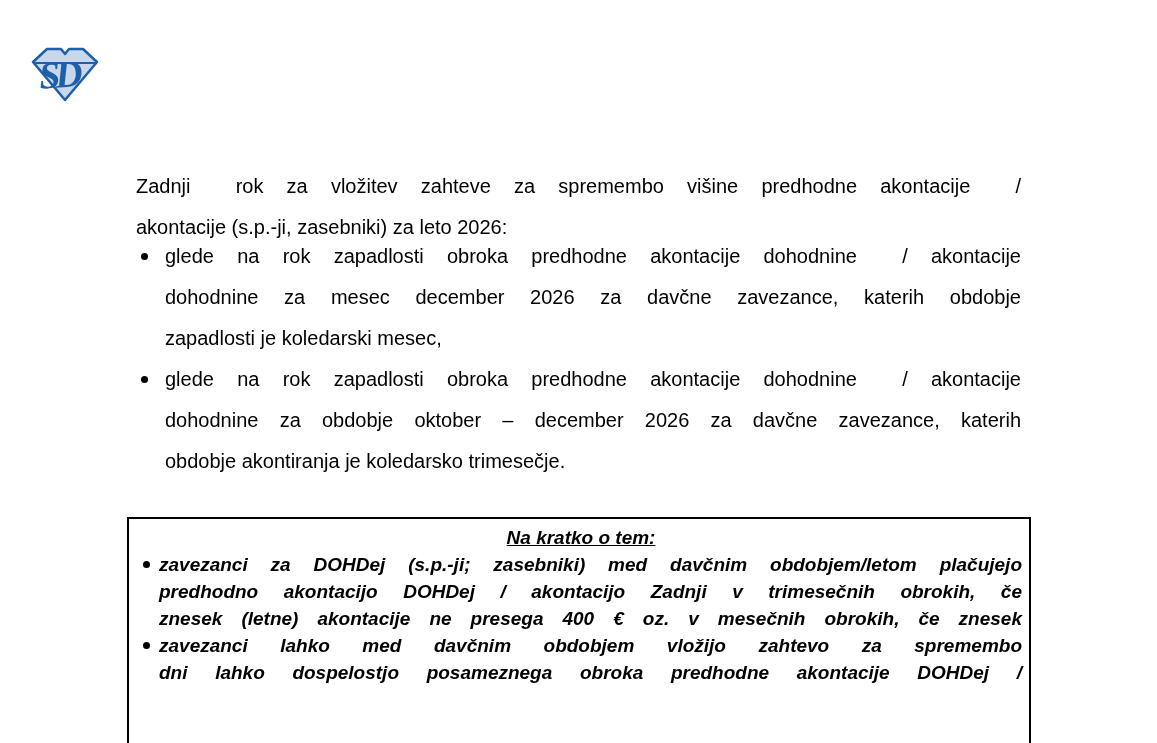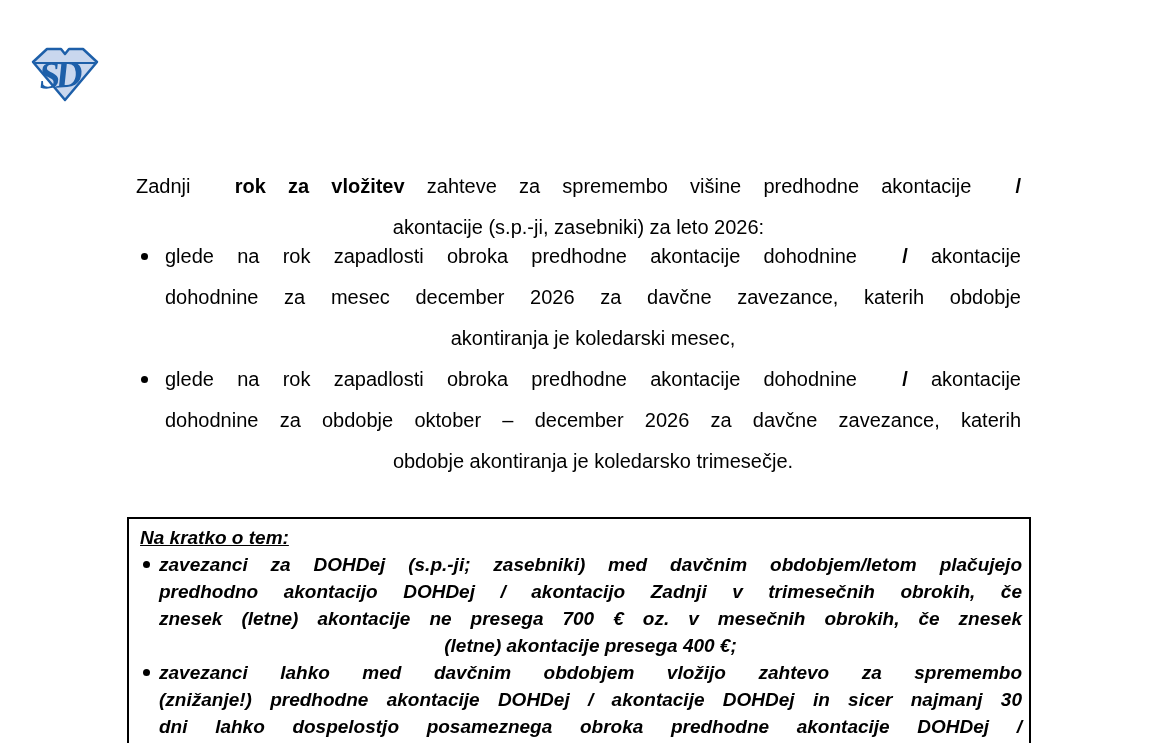--- a/index.html
+++ b/index.html
@@ -28,29 +28,29 @@
   .doc-col {
     position: absolute;
     left: 136px;
     width: 885px;
     font-size: 20px;
   }
   .intro { top: 166px; }
   .toplist { top: 236px; }
   .tline {
     line-height: 41px;
-    text-align: center;
+    text-align: left;
     text-justify: inter-word;
     white-space: normal;
   }
   .tline.just {
     text-align: justify;
     text-align-last: justify;
   }
-  .b { font-weight: bold; margin-left: 22px; }
+  .b { font-weight: normal; margin-left: 22px; }
   .li { position: relative; }
   .toplist .li { padding-left: 29px; }
   .dot {
     position: absolute;
     left: 5px;
     width: 7px;
     height: 7px;
     border-radius: 50%;
     background: #000;
     display: block;
@@ -66,20 +66,21 @@
     border: 2px solid #000000;
     padding: 5px 7px 5px 11px;
     font-size: 19px;
     font-style: italic;
     font-weight: bold;
   }
   .infobox .tline { line-height: 27px; font-style: italic; }
   .boxtitle {
     line-height: 27px;
     text-decoration: underline;
+    text-align: center;
   }
   .boxlist .li { padding-left: 19px; }
   .boxlist .dot { left: 3px; top: 10px; }
 </style>
 </head>
 <body>
 
 <div class="page">
 
   <svg class="logo" viewBox="0 0 68 56">
@@ -92,50 +93,48 @@
       <div class="tline just"><span>Zadnji </span><span class="b">rok za vložitev</span><span> zahteve za spremembo višine predhodne akontacije </span><span class="b">/</span></div>
       <div class="tline"><span>akontacije (s.p.-ji, zasebniki) za leto 2026:</span></div>
     </div>
 
   <div class="doc-col toplist">
     <div class="li">
       <span class="dot"></span>
       <div>
           <div class="tline just"><span>glede na rok zapadlosti obroka predhodne akontacije dohodnine </span><span class="b">/</span><span> akontacije</span></div>
           <div class="tline just"><span>dohodnine za mesec december 2026 za davčne zavezance, katerih obdobje</span></div>
-          <div class="tline"><span>akontiranja je koledarski mesec,</span></div>
+          <div class="tline"><span>zapadlosti je koledarski mesec,</span></div>
         </div>
     </div>
     <div class="li">
       <span class="dot"></span>
       <div>
           <div class="tline just"><span>glede na rok zapadlosti obroka predhodne akontacije dohodnine </span><span class="b">/</span><span> akontacije</span></div>
           <div class="tline just"><span>dohodnine za obdobje oktober – december 2026 za davčne zavezance, katerih</span></div>
           <div class="tline"><span>obdobje akontiranja je koledarsko trimesečje.</span></div>
         </div>
     </div>
   </div>
 
   <div class="infobox">
     <div class="boxtitle">Na kratko o tem:</div>
     <div class="boxlist">
       <div class="li">
         <span class="dot"></span>
         <div>
             <div class="tline just"><span>zavezanci za DOHDej (s.p.-ji; zasebniki) med davčnim obdobjem/letom plačujejo</span></div>
             <div class="tline just"><span>predhodno akontacijo DOHDej / akontacijo Zadnji v trimesečnih obrokih, če</span></div>
-            <div class="tline just"><span>znesek (letne) akontacije ne presega 700 € oz. v mesečnih obrokih, če znesek</span></div>
-            <div class="tline"><span>(letne) akontacije presega 400 €;</span></div>
+            <div class="tline just"><span>znesek (letne) akontacije ne presega 400 € oz. v mesečnih obrokih, če znesek</span></div>
           </div>
       </div>
       <div class="li">
         <span class="dot"></span>
         <div>
             <div class="tline just"><span>zavezanci lahko med davčnim obdobjem vložijo zahtevo za spremembo</span></div>
-            <div class="tline just"><span>(znižanje!) predhodne akontacije DOHDej / akontacije DOHDej in sicer najmanj 30</span></div>
             <div class="tline just"><span>dni lahko dospelostjo posameznega obroka predhodne akontacije DOHDej /</span></div>
             <div class="tline"></div>
           </div>
       </div>
     </div>
   </div>
 
 </div>
 
 </body></html>

